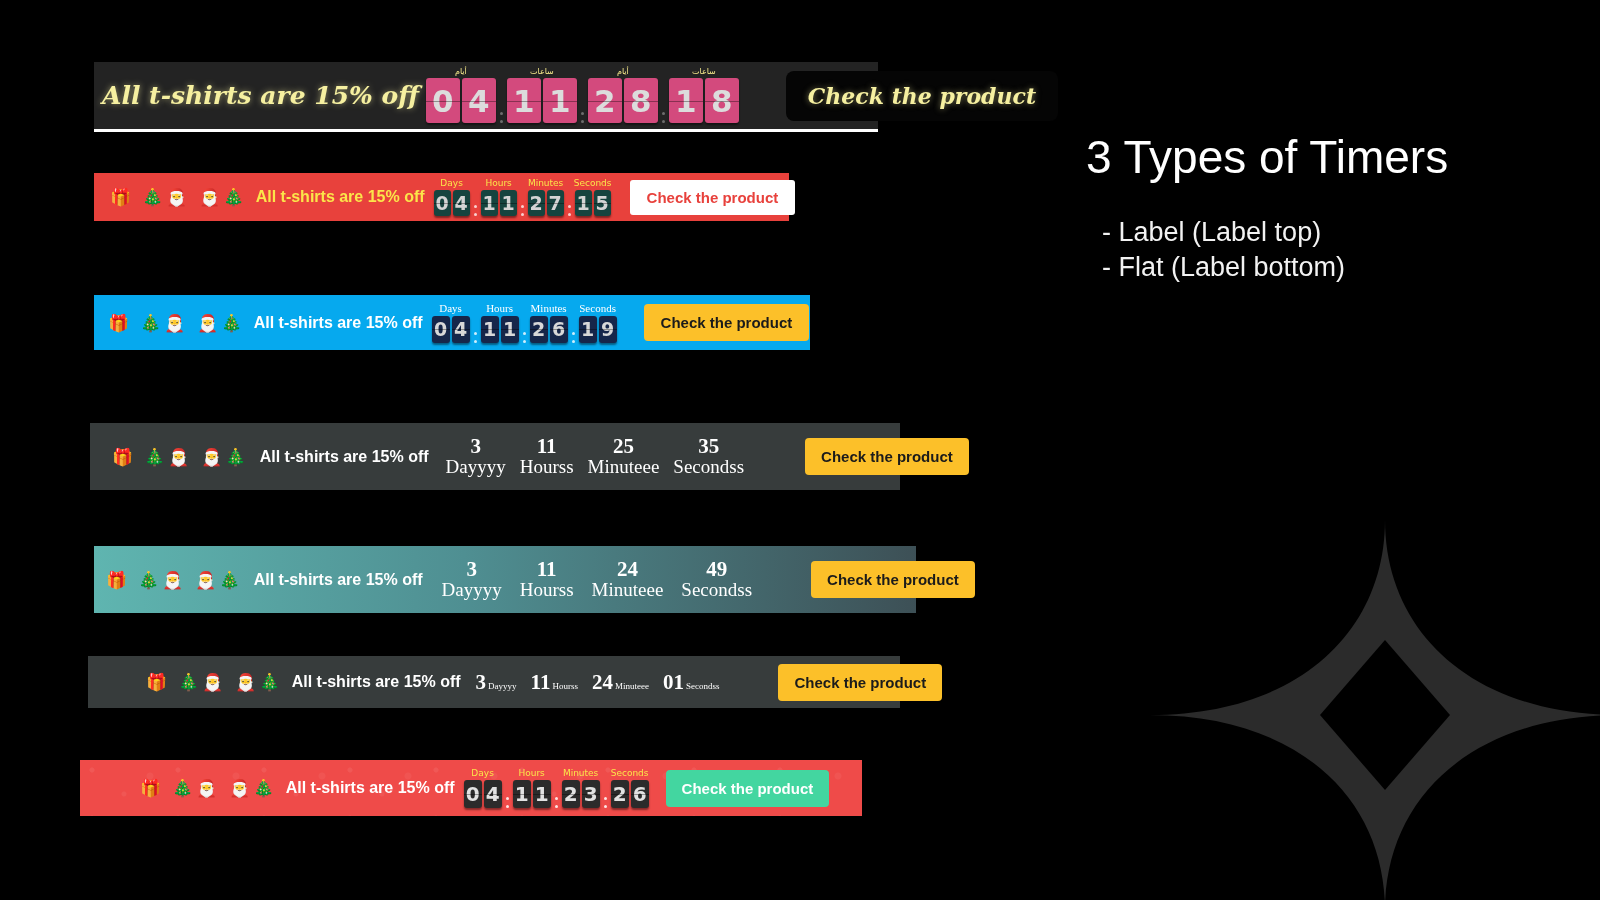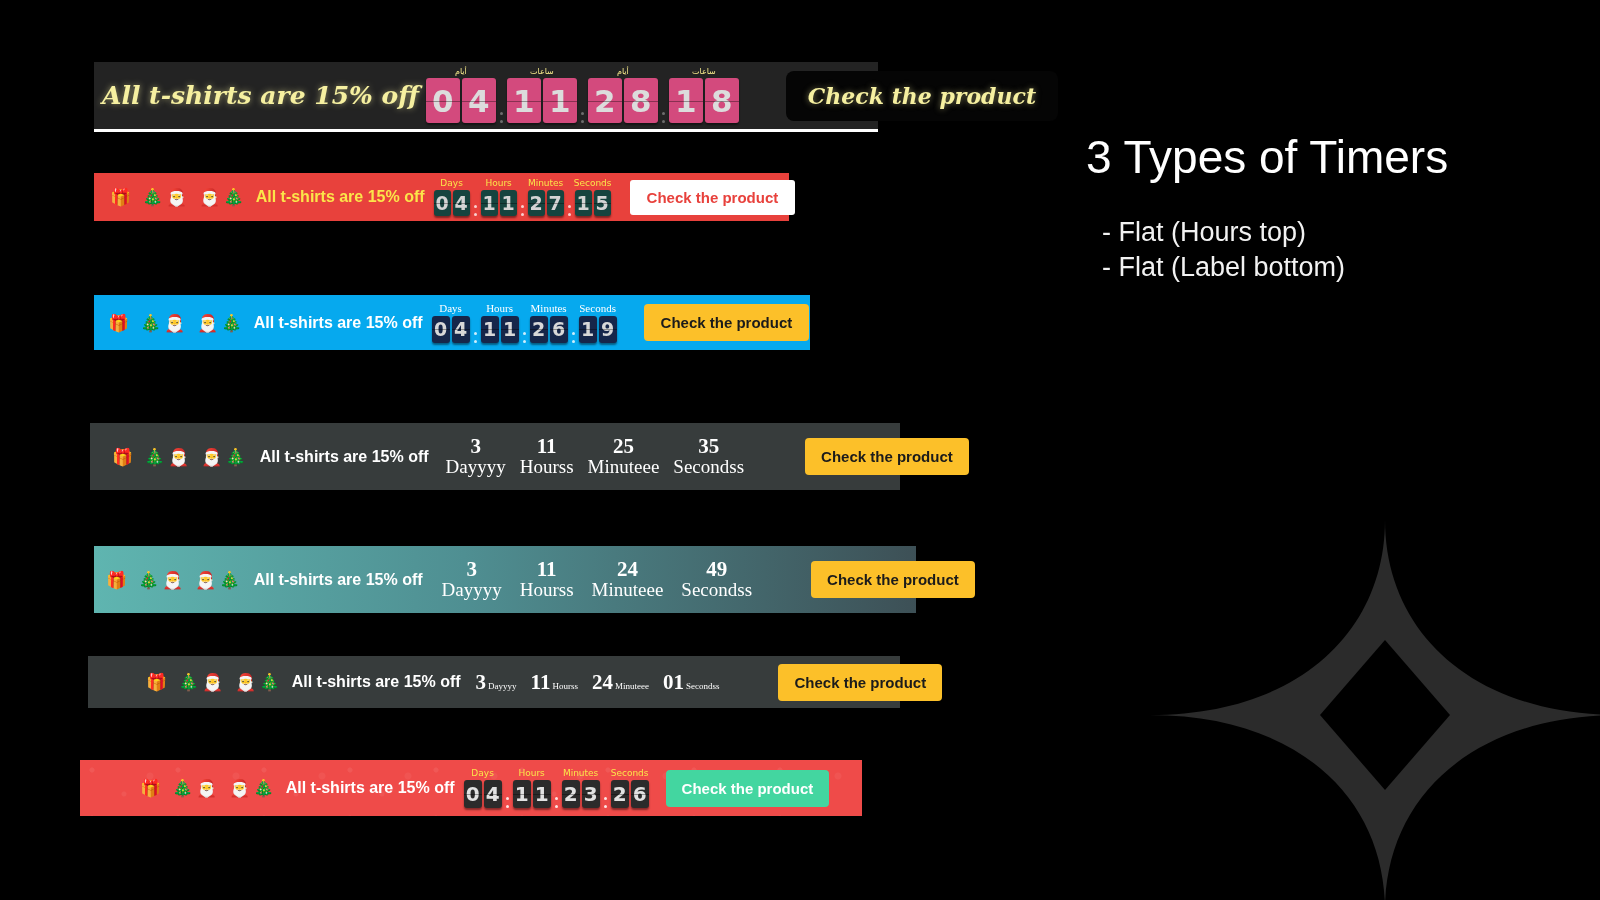--- a/index.html
+++ b/index.html
@@ -300,21 +300,21 @@
   <div class="watermark">
     <svg viewBox="0 0 470 390" width="470" height="390" aria-hidden="true">
       <path d="M235 0 C235 110 320 195 470 195 C320 195 235 280 235 390 C235 280 150 195 0 195 C150 195 235 110 235 0 Z" fill="#2b2b2b"></path>
       <path d="M235 120 L300 195 L235 270 L170 195 Z" fill="#000000"></path>
     </svg>
   </div>
 
   <div class="right-panel">
     <h1 class="panel-title">3 Types of Timers</h1>
     <ul class="panel-list">
-      <li>- Flat (Hours top)</li>
+      <li>- Label (Label top)</li>
       <li>- Flat (Label bottom)</li>
     </ul>
   </div>
 
   <div class="banner" id="banner-flip-dark">
     <span class="script-text">All t-shirts are 15% off</span>
 
     <div class="flip-group">
       <div class="flip-unit">
         <span class="flip-label">أيام</span>

